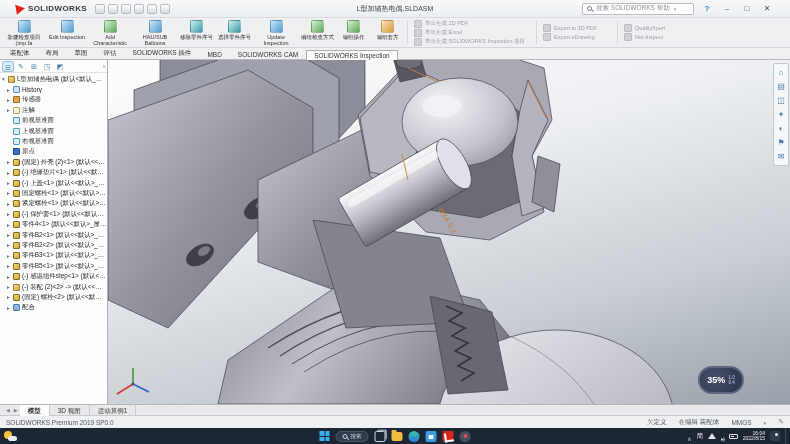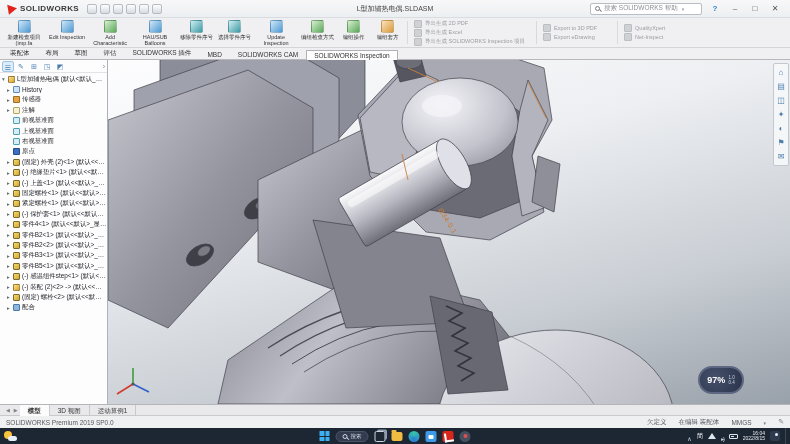--- a/index.html
+++ b/index.html
@@ -1,20 +1,20 @@
 <!DOCTYPE html>
 <html><head>
 <meta charset="utf-8">
 <style>
   html,body{margin:0;padding:0;background:#666;}
   *{box-sizing:border-box;font-family:"Liberation Sans",sans-serif;}
   .screen{position:relative;width:790px;height:444px;background:#f0f0f3;overflow:hidden;}
 
   
-  .titlebar{position:relative;height:18px;background:linear-gradient(#f8f8f9,#eceff2);border-bottom:1px solid #d9dce0;display:flex;align-items:center;padding:0 8px;}
+  .titlebar{position:relative;height:18px;background:linear-gradient(#f8f8f9,#eceff2);border-bottom:1px solid #d9dce0;display:flex;align-items:center;padding:0 16px;}
   .logo{display:flex;align-items:center;gap:3px;}
   .lmark{width:0;height:0;border-left:9px solid #e2231a;border-top:5px solid transparent;border-bottom:5px solid transparent;transform:rotate(-10deg);}
   .ltext{font-size:8px;font-weight:bold;letter-spacing:.4px;color:#3a3a3a;}
   .qat{display:flex;gap:3px;margin-left:8px;}
   .qico{width:10px;height:10px;border:1px solid #b7bcc3;border-radius:2px;background:linear-gradient(#fdfdfe,#d7dce2);}
   .doc-title{position:absolute;left:0;right:0;text-align:center;font-size:7px;color:#444;pointer-events:none;}
   .tb-rt{margin-left:auto;display:flex;align-items:center;gap:6px;z-index:2;}
   .searchbox{display:flex;align-items:center;gap:4px;width:112px;height:12px;background:#fff;border:1px solid #b9bdc4;border-radius:2px;padding:0 4px;font-size:6.5px;color:#8b8f96;}
   .mag{width:5px;height:5px;border:1px solid #7a7e85;border-radius:50%;position:relative;flex:0 0 5px;}
   .mag::after{content:"";position:absolute;width:3px;height:1px;background:#7a7e85;right:-2.5px;bottom:-1px;transform:rotate(45deg);}
@@ -443,21 +443,21 @@
       </div>
 
       <svg class="triad" width="44" height="36">
         <line x1="21" y1="20" x2="5" y2="30" stroke="#d23b2e" stroke-width="1.6"></line>
         <line x1="21" y1="20" x2="21" y2="4" stroke="#3e9e3e" stroke-width="1.6"></line>
         <line x1="21" y1="20" x2="37" y2="28" stroke="#2f63c9" stroke-width="1.6"></line>
         <circle cx="21" cy="20" r="1.6" fill="#555"></circle>
       </svg>
 
       <div class="overlay">
-        <span class="op">97%</span>
+        <span class="op">35%</span>
         <span class="os">
           <span>1.0</span>
           <span>0.4</span>
         </span>
       </div>
     </div>
   </div>
 
   <div class="sheettabs">
     <span class="snav l"></span>

